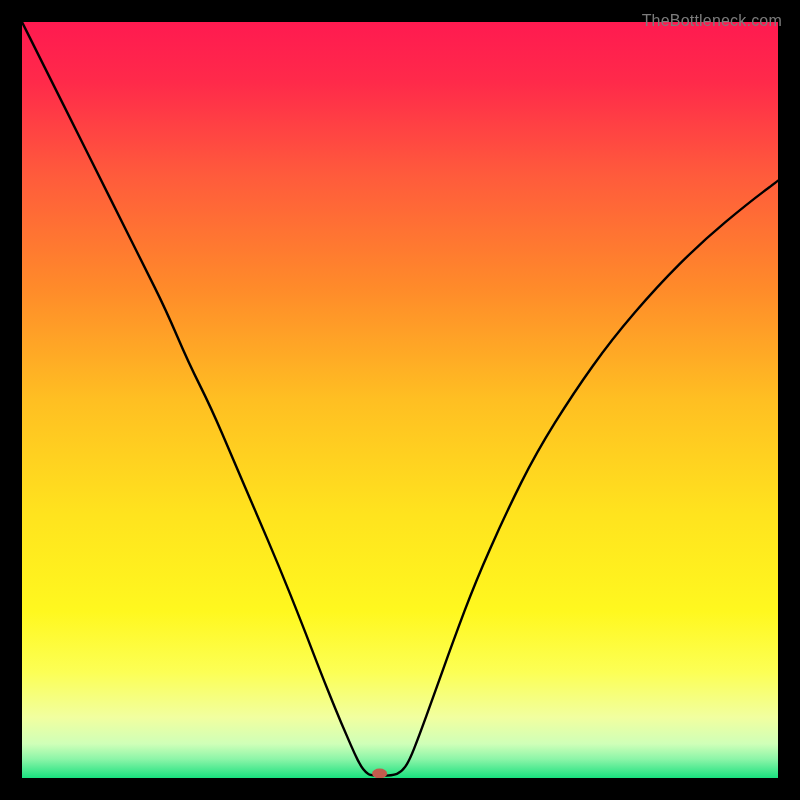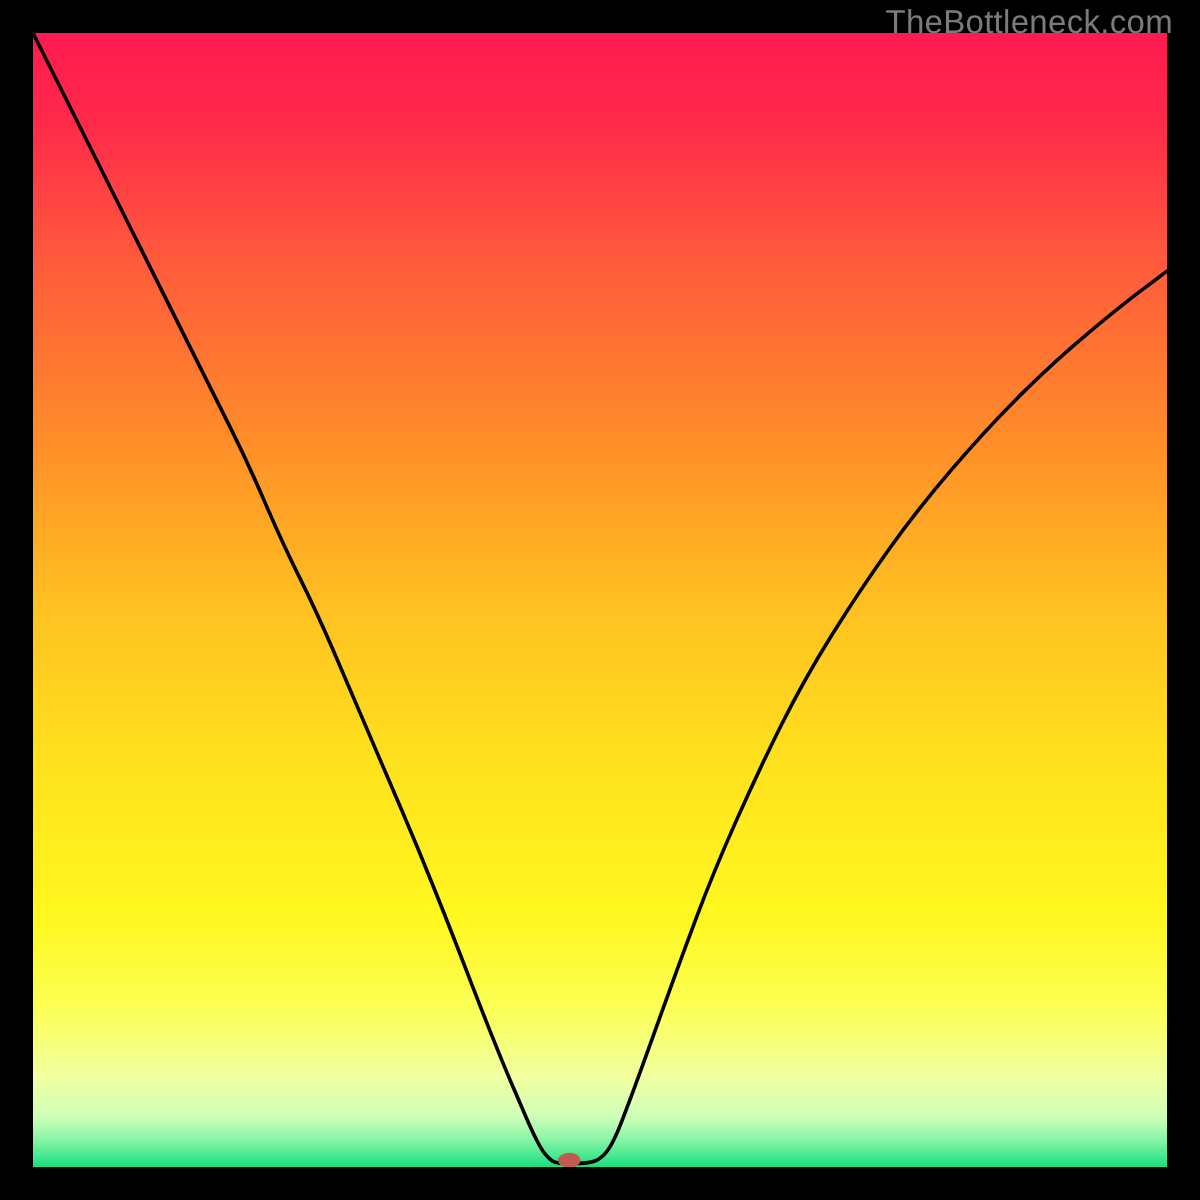--- a/index.html
+++ b/index.html
@@ -21,24 +21,24 @@
   }
   .plot-area {
     position: absolute;
     left: 0;
     top: 0;
     width: 756px;
     height: 756px;
   }
   .watermark {
     position: absolute;
-    top: 2px;
+    top: 12px;
     right: 18px;
     color: #7b7b7b;
-    font-size: 22px;
+    font-size: 16px;
     font-weight: 500;
     letter-spacing: 0.2px;
     user-select: none;
   }
 </style>
 </head>
 <body>
 
 <div class="frame">
   <svg class="plot-area" viewBox="0 0 756 756" preserveAspectRatio="none">

